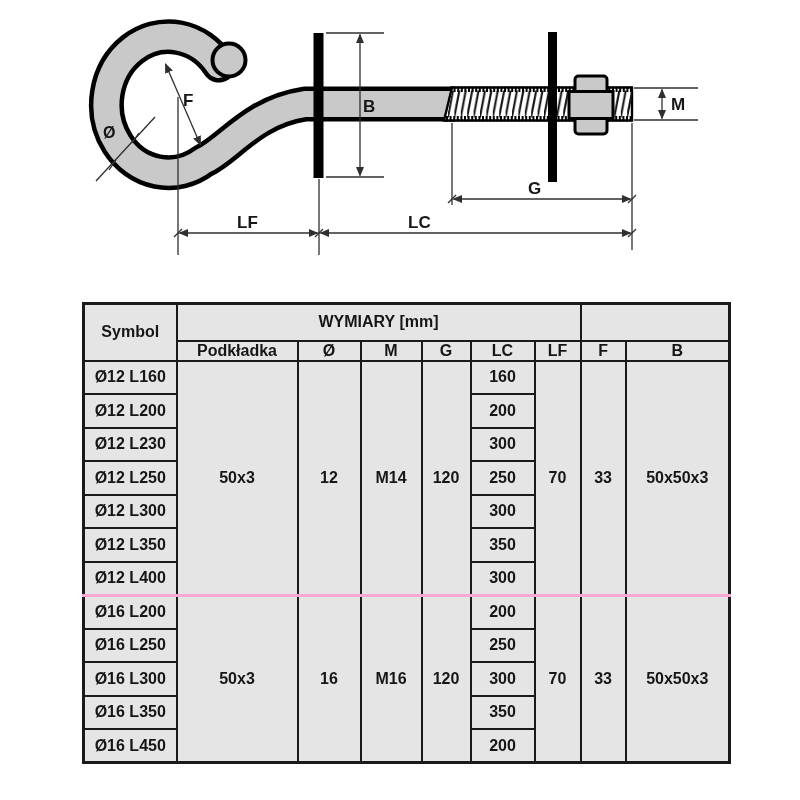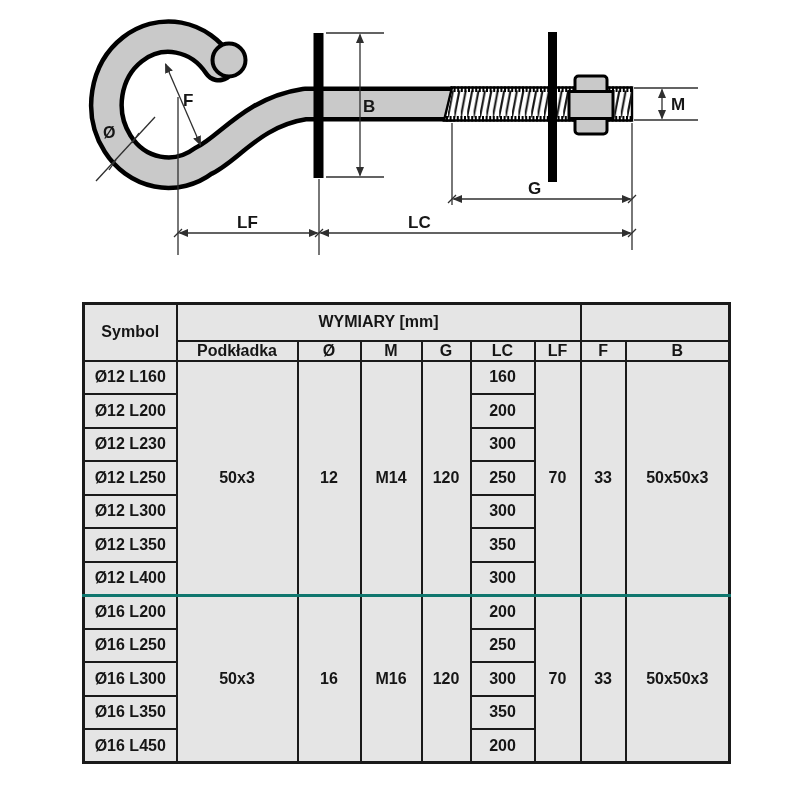--- a/index.html
+++ b/index.html
@@ -10,21 +10,21 @@
   text.dim.small{font-size:16px;}
 
   table.spec{position:absolute;left:82px;top:302px;border-collapse:collapse;table-layout:fixed;
              width:646px;color:#161616;font-weight:bold;border:3px solid #1a1a1a;}
   table.spec th, table.spec td{border:2px solid #1a1a1a;text-align:center;vertical-align:middle;
              padding:0;background:#e5e5e5;overflow:hidden;white-space:nowrap;}
   table.spec th{font-size:16px;}
   table.spec td{font-size:16px;}
   tr.hrow1{height:37px;} tr.hrow2{height:20px;} tr.data{height:33.5px;}
   td.shade{background:#dcdcdc;}
-  tr.gsep td{border-top:3px solid #0f766e;}
+  tr.gsep td{border-top:3px solid #f9a8d4;}
 </style>
 </head>
 <body>
 
 <div class="stage">
 
   <svg class="drawing" width="800" height="296" viewBox="0 0 800 296">
     <defs>
       <marker id="arr" viewBox="0 0 10 10" refX="8.5" refY="5" markerWidth="8" markerHeight="8" orient="auto-start-reverse">
         <path d="M0 1 L9.5 5 L0 9 z" fill="#2f2f2f"></path>

